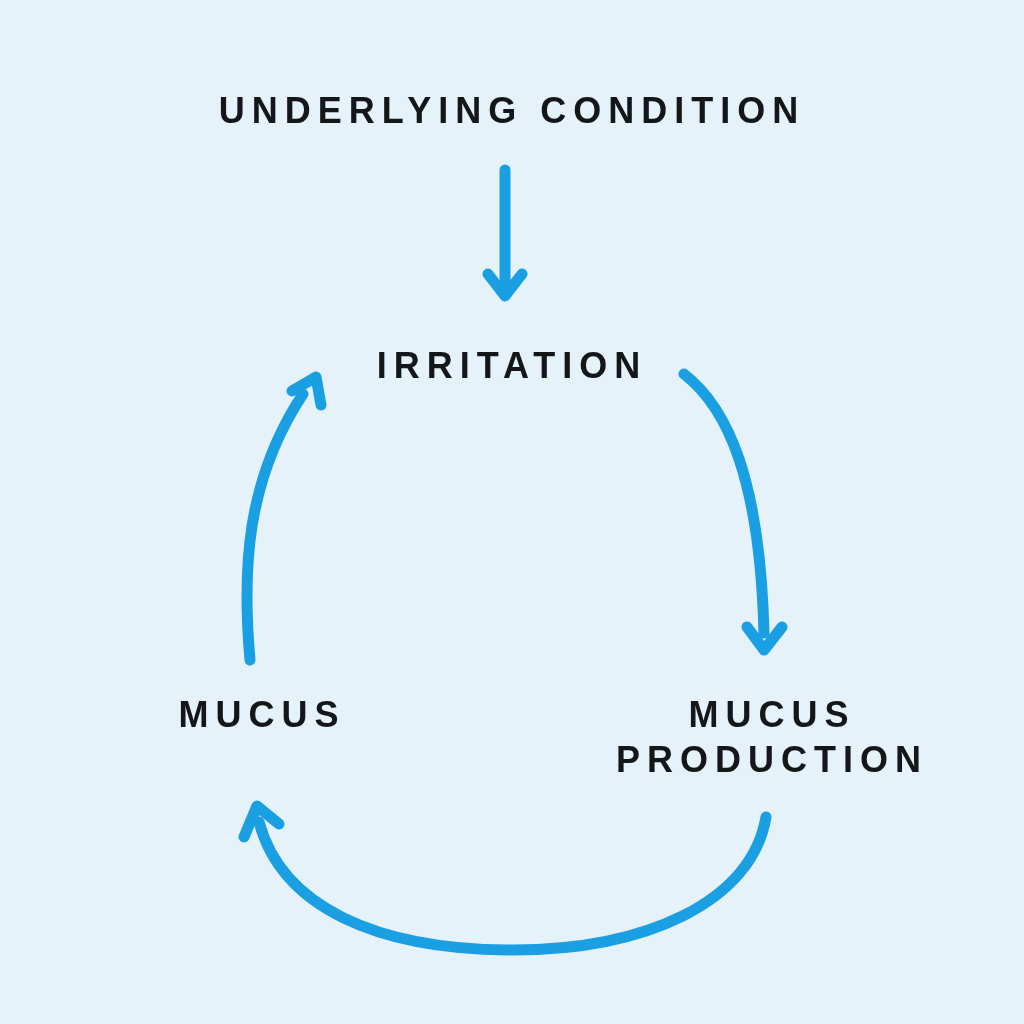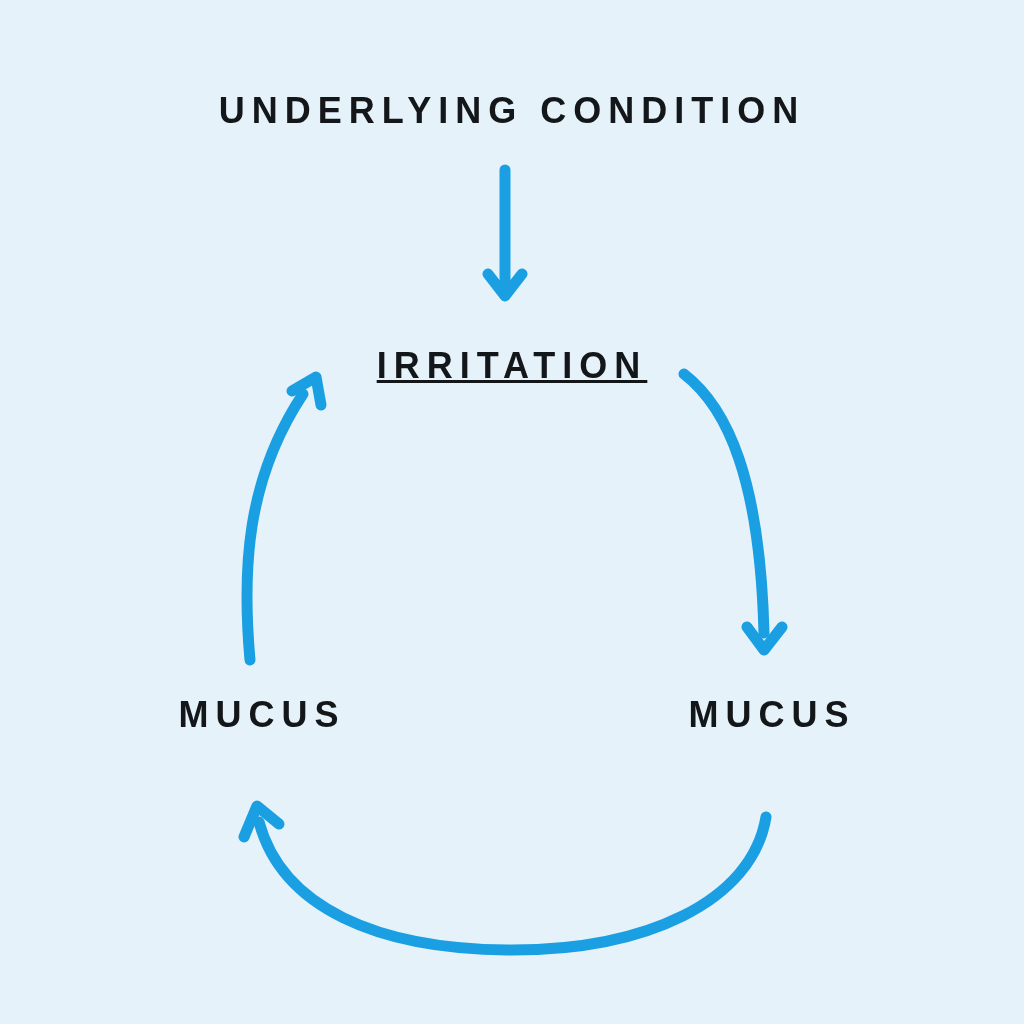--- a/index.html
+++ b/index.html
@@ -47,26 +47,27 @@
 </style>
 </head>
 <body>
 
 <div class="canvas">
 
   <div class="node" style="left:512px; top:88px;">
     <span>UNDERLYING CONDITION</span>
   </div>
 
-  <div class="node" style="left:512px; top:343px;text-decoration:underline;">
+  <div class="node" style="left:512px; top:343px;">
     <span>IRRITATION</span>
   </div>
 
   <div class="node" style="left:772px; top:692px;">
     <div>MUCUS</div>
+    <div>PRODUCTION</div>
   </div>
 
   <div class="node" style="left:262px; top:692px;">
     <div>MUCUS</div>
   </div>
 
   <svg class="arrows" viewBox="0 0 1024 1024">
 
     <g>
       <path d="M505 170 L505 286"></path>

